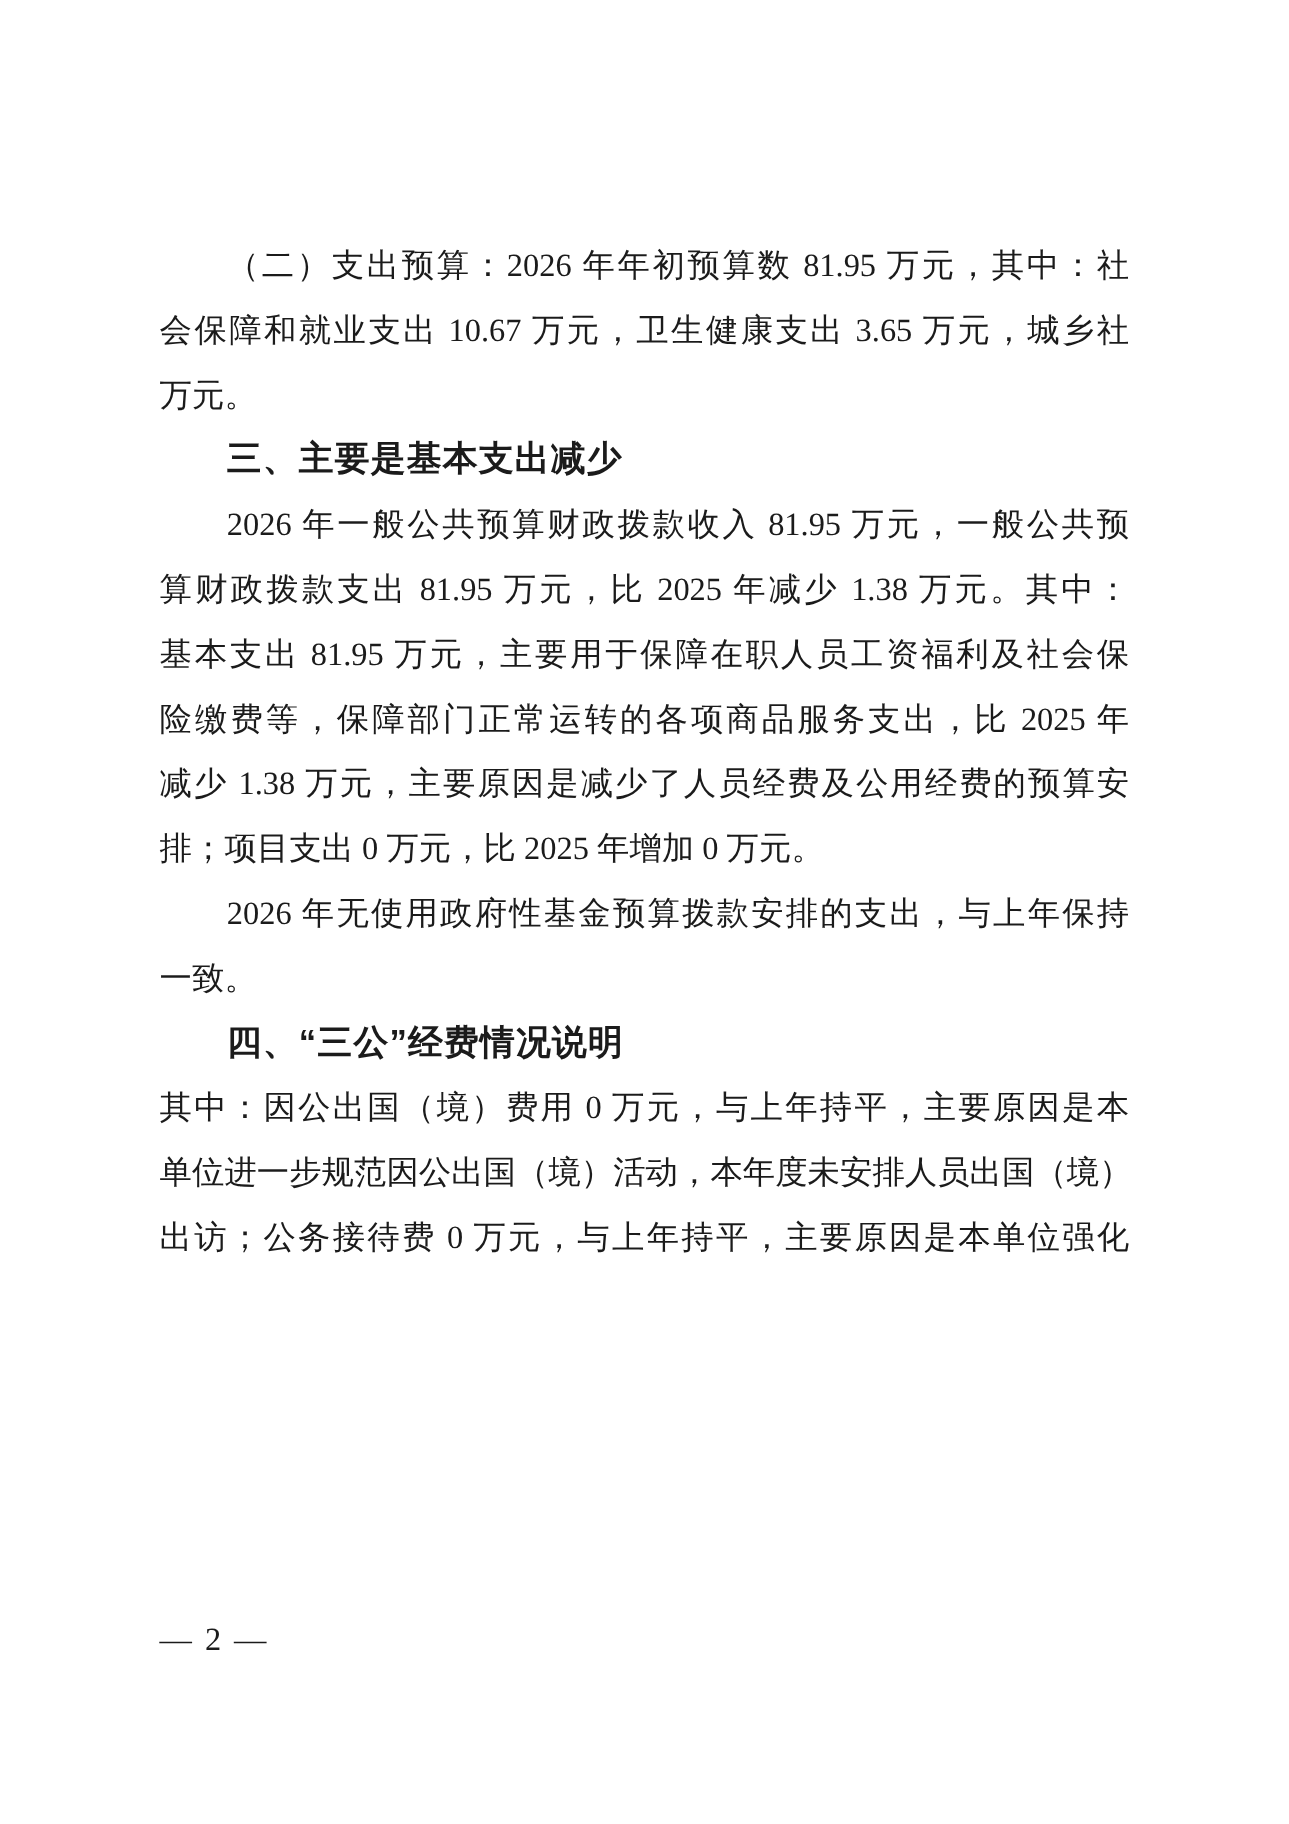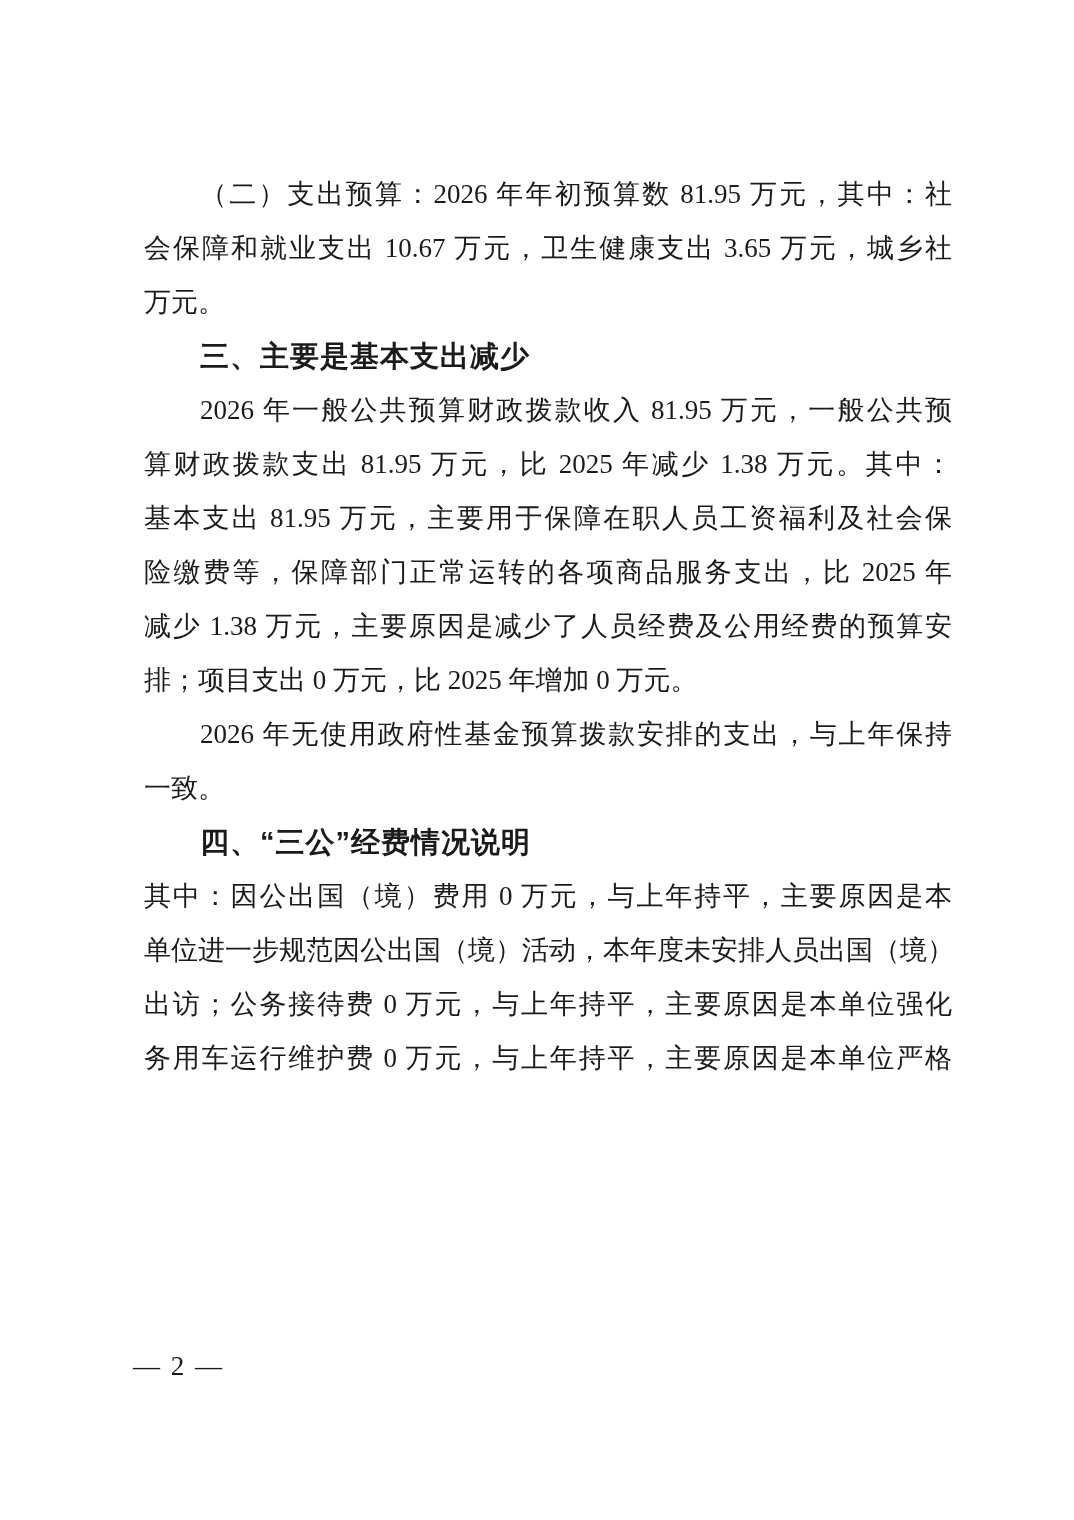--- a/index.html
+++ b/index.html
@@ -12,23 +12,22 @@
     width: 1074px;
     height: 1520px;
     background: #ffffff;
     color: #1b1b1b;
     font-family: "Liberation Serif", "DejaVu Serif", serif;
     overflow: hidden;
   }
   .text-block {
     position: absolute;
     left: 133px;
-    top: 167px;
+    top: 194px;
     width: 808px;
-    margin-left: 11px;
   }
   .line {
     font-size: 27px;
     line-height: 54px;
     height: 54px;
     overflow: hidden;
     text-align: justify;
     text-align-last: justify;
     color: #1b1b1b;
   }
@@ -74,16 +73,15 @@
     <div class="line">基本支出 81.95 万元，主要用于保障在职人员工资福利及社会保</div>
     <div class="line">险缴费等，保障部门正常运转的各项商品服务支出，比 2025 年</div>
     <div class="line">减少 1.38 万元，主要原因是减少了人员经费及公用经费的预算安</div>
     <div class="line end">排；项目支出 0 万元，比 2025 年增加 0 万元。</div>
     <div class="line indent">2026 年无使用政府性基金预算拨款安排的支出，与上年保持</div>
     <div class="line end">一致。</div>
     <div class="line heading indent">四、“三公”经费情况说明</div>
     <div class="line">其中：因公出国（境）费用 0 万元，与上年持平，主要原因是本</div>
     <div class="line tight">单位进一步规范因公出国（境）活动，本年度未安排人员出国（境）</div>
     <div class="line">出访；公务接待费 0 万元，与上年持平，主要原因是本单位强化</div>
-    <div class="line">务用车运行维护费 0 万元，与上年持平，主要原因是本单位严格</div>
   </div>
   <div class="footer">— 2 —</div>
 </div>
 
 </body></html>

